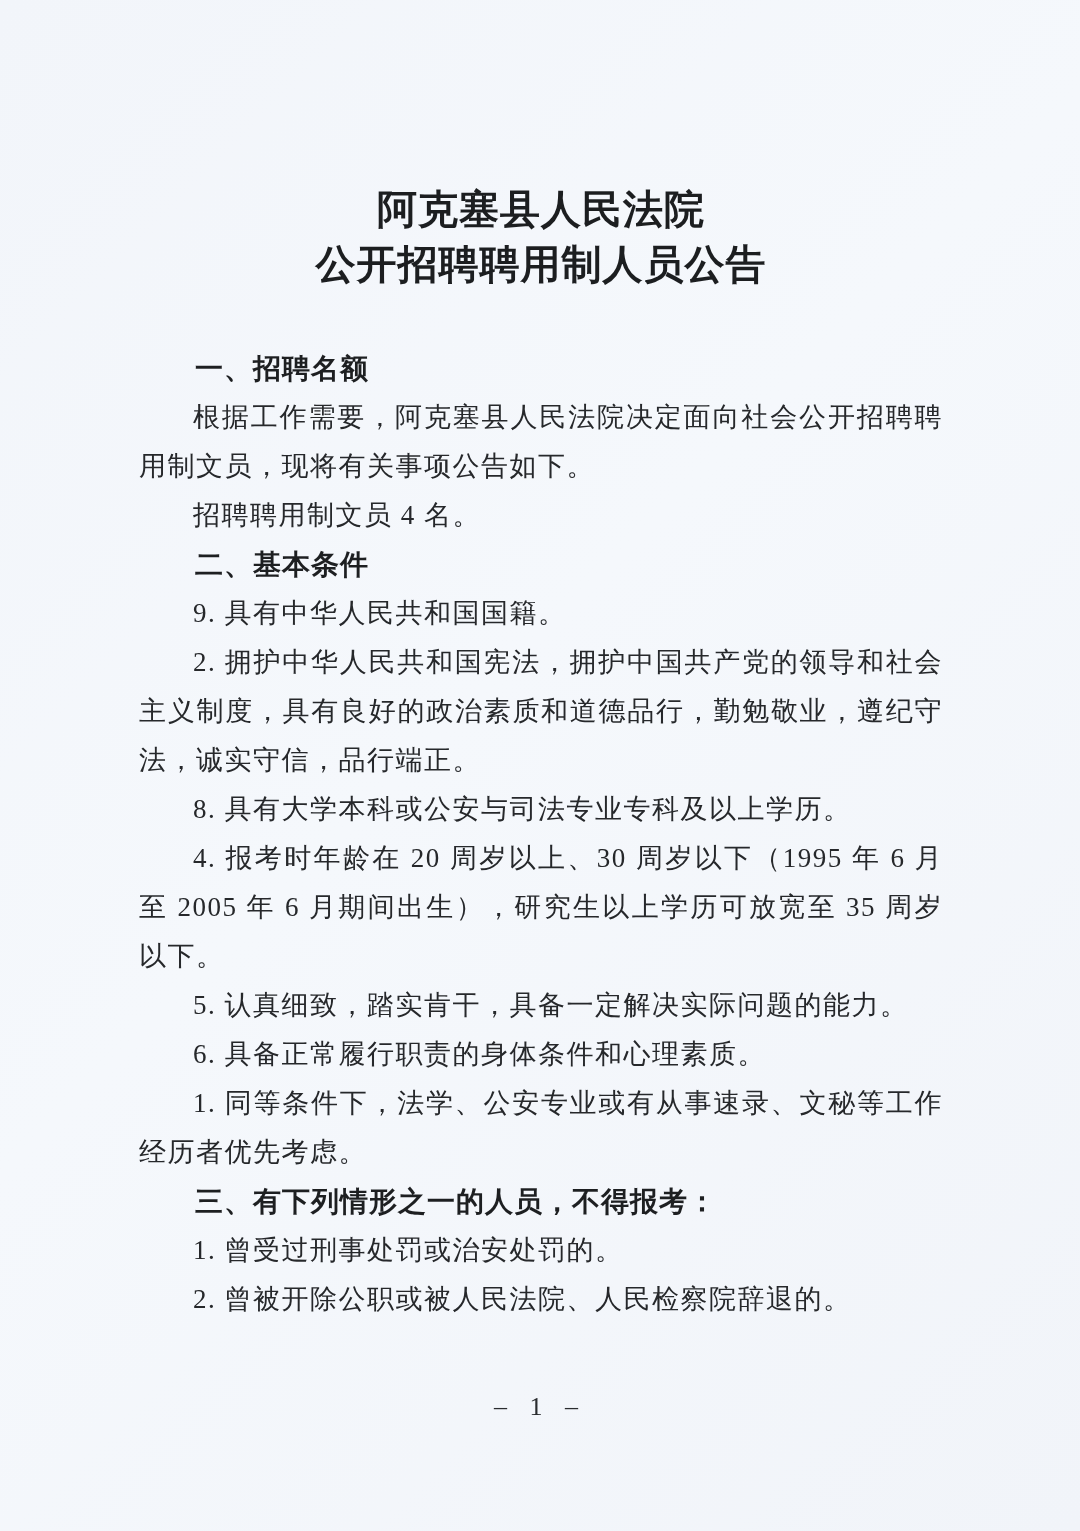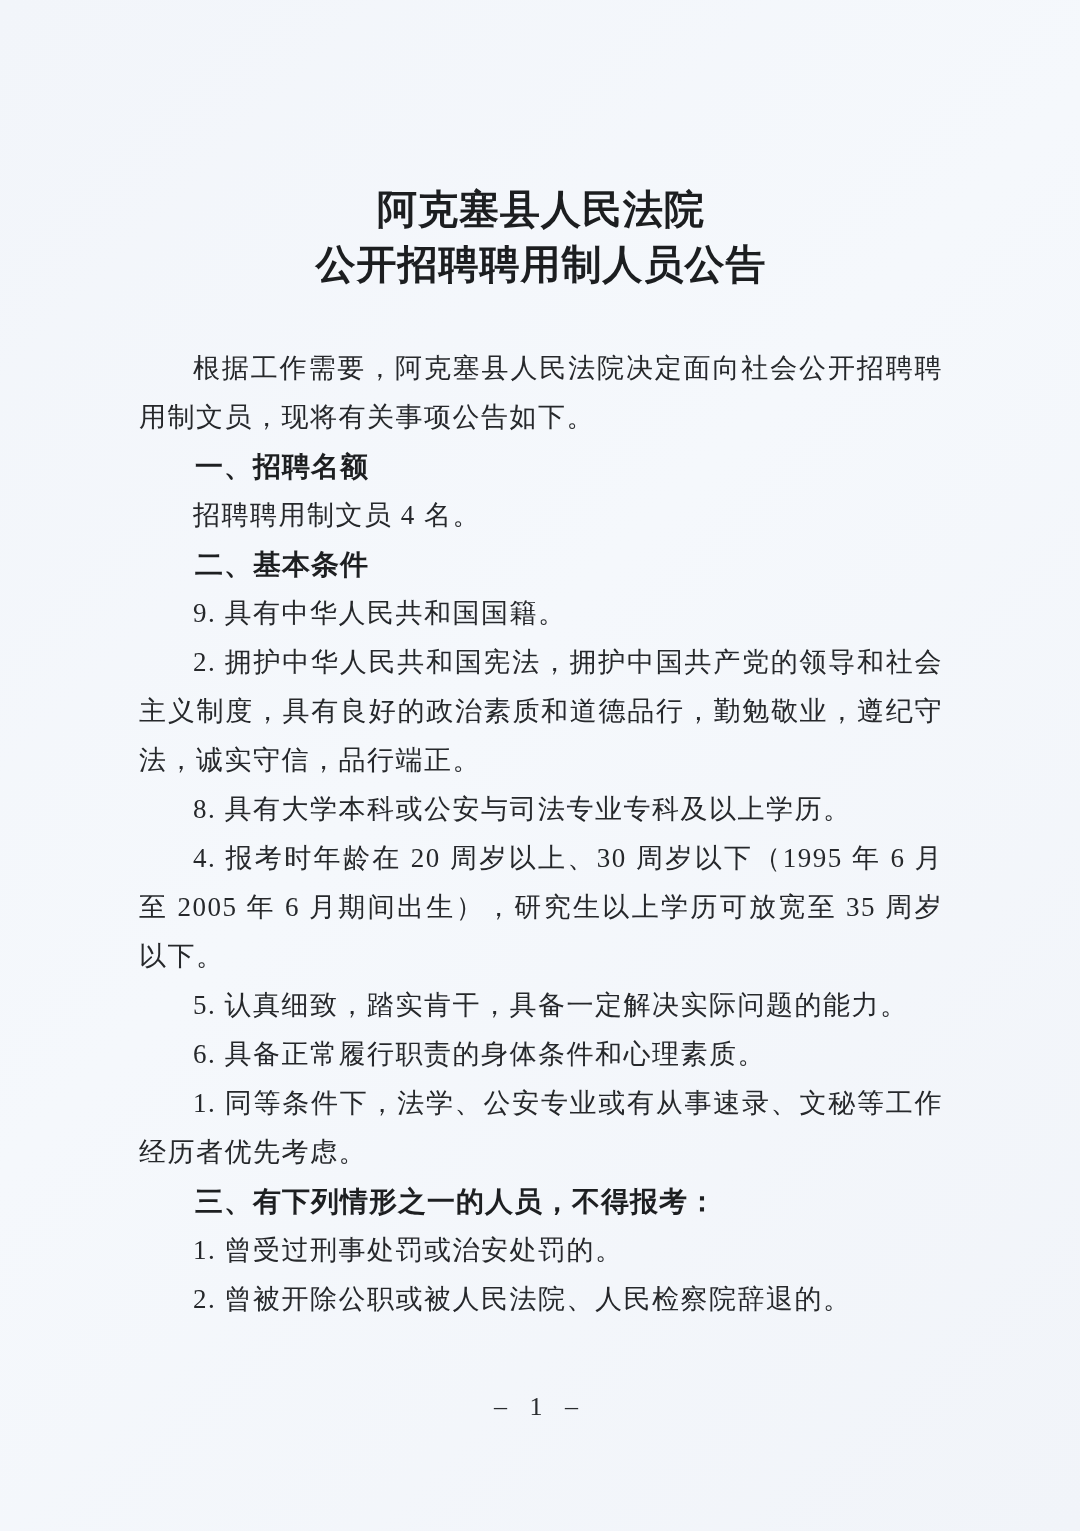--- a/index.html
+++ b/index.html
@@ -70,22 +70,22 @@
 <body>
 
 <div class="paper">
   <div class="content">
 
     <h1 class="doc-title">
       <span class="title-line">阿克塞县人民法院</span>
       <span class="title-line">公开招聘聘用制人员公告</span>
     </h1>
 
+    <p class="para heading">一、招聘名额</p>
     <p class="para">根据工作需要，阿克塞县人民法院决定面向社会公开招聘聘用制文员，现将有关事项公告如下。</p>
-    <p class="para heading">一、招聘名额</p>
     <p class="para">招聘聘用制文员 4 名。</p>
     <p class="para heading">二、基本条件</p>
     <p class="para">9. 具有中华人民共和国国籍。</p>
     <p class="para">2. 拥护中华人民共和国宪法，拥护中国共产党的领导和社会主义制度，具有良好的政治素质和道德品行，勤勉敬业，遵纪守法，诚实守信，品行端正。</p>
     <p class="para">8. 具有大学本科或公安与司法专业专科及以上学历。</p>
     <p class="para">4. 报考时年龄在 20 周岁以上、30 周岁以下（1995 年 6 月至 2005 年 6 月期间出生），研究生以上学历可放宽至 35 周岁以下。</p>
     <p class="para">5. 认真细致，踏实肯干，具备一定解决实际问题的能力。</p>
     <p class="para">6. 具备正常履行职责的身体条件和心理素质。</p>
     <p class="para">1. 同等条件下，法学、公安专业或有从事速录、文秘等工作经历者优先考虑。</p>
     <p class="para heading">三、有下列情形之一的人员，不得报考：</p>

